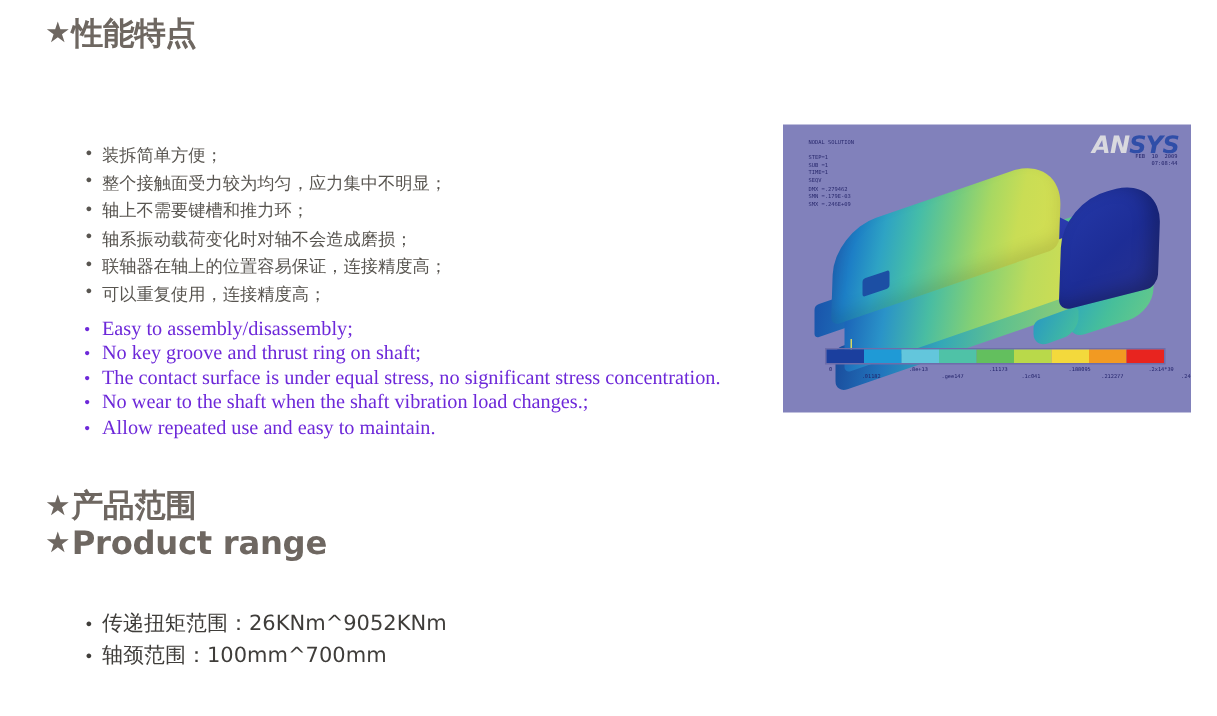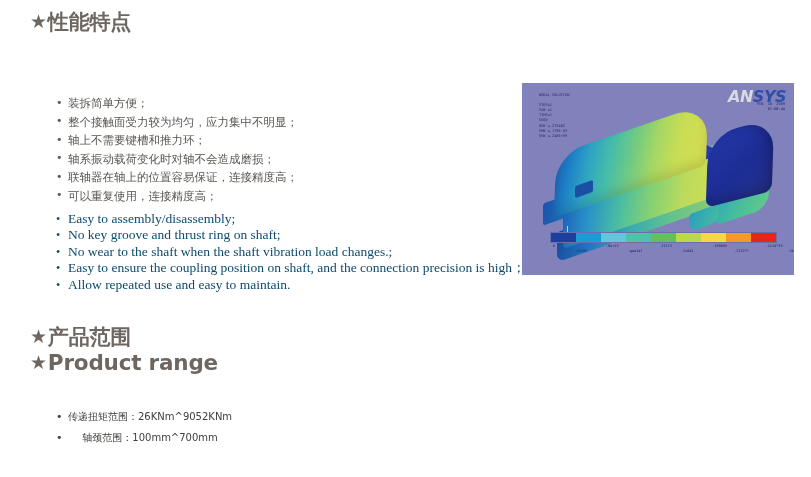--- a/index.html
+++ b/index.html
@@ -74,35 +74,34 @@
     color: #585550;
     font-family: "DejaVu Sans", "Liberation Sans", sans-serif;
     font-size: 11.5px;
     line-height: 18.5px;
   }
   #cn-perf-list li::before { font-size: 11px; top: -0.5px; }
 
   
   #en-perf-list {
     top: 199px;
-    color: #0c4a6e;
+    color: #6d28d9;
     font-family: "Liberation Serif", "DejaVu Serif", serif;
     font-size: 13.5px;
     line-height: 16.4px;
   }
   #en-perf-list li::before { font-size: 12px; }
 
   
   #cn-range-list {
     top: 394px;
     color: #3f3d3a;
     font-family: "DejaVu Sans", "Liberation Sans", sans-serif;
-    font-size: 10px;
+    font-size: 14px;
     line-height: 21px;
-    text-align: center;
   }
   #cn-range-list li::before { font-size: 11px; top: -0.5px; }
 
   
   #en-range-list {
     top: 436px;
     color: #3f3d3a;
     font-family: "Liberation Serif", "DejaVu Serif", serif;
     font-size: 13.5px;
     line-height: 17px;
@@ -282,22 +281,22 @@
     <li>整个接触面受力较为均匀，应力集中不明显；</li>
     <li>轴上不需要键槽和推力环；</li>
     <li>轴系振动载荷变化时对轴不会造成磨损；</li>
     <li>联轴器在轴上的位置容易保证，连接精度高；</li>
     <li>可以重复使用，连接精度高；</li>
   </ul>
 
   <ul class="list" id="en-perf-list">
     <li>Easy to assembly/disassembly;</li>
     <li>No key groove and thrust ring on shaft;</li>
+    <li>The contact surface is under equal stress, no significant stress concentration.</li>
     <li>No wear to the shaft when the shaft vibration load changes.;</li>
-    <li>Easy to ensure the coupling position on shaft, and the connection precision is high；</li>
     <li>Allow repeated use and easy to maintain.</li>
   </ul>
 
   <div id="fea-figure">
     <div class="plot-frame">
 
       <div class="ansys-logo"><span class="a1">AN</span><span class="a2">SYS</span></div>
 
       <div class="fea-meta" id="fea-meta-left">NODAL SOLUTION
 

